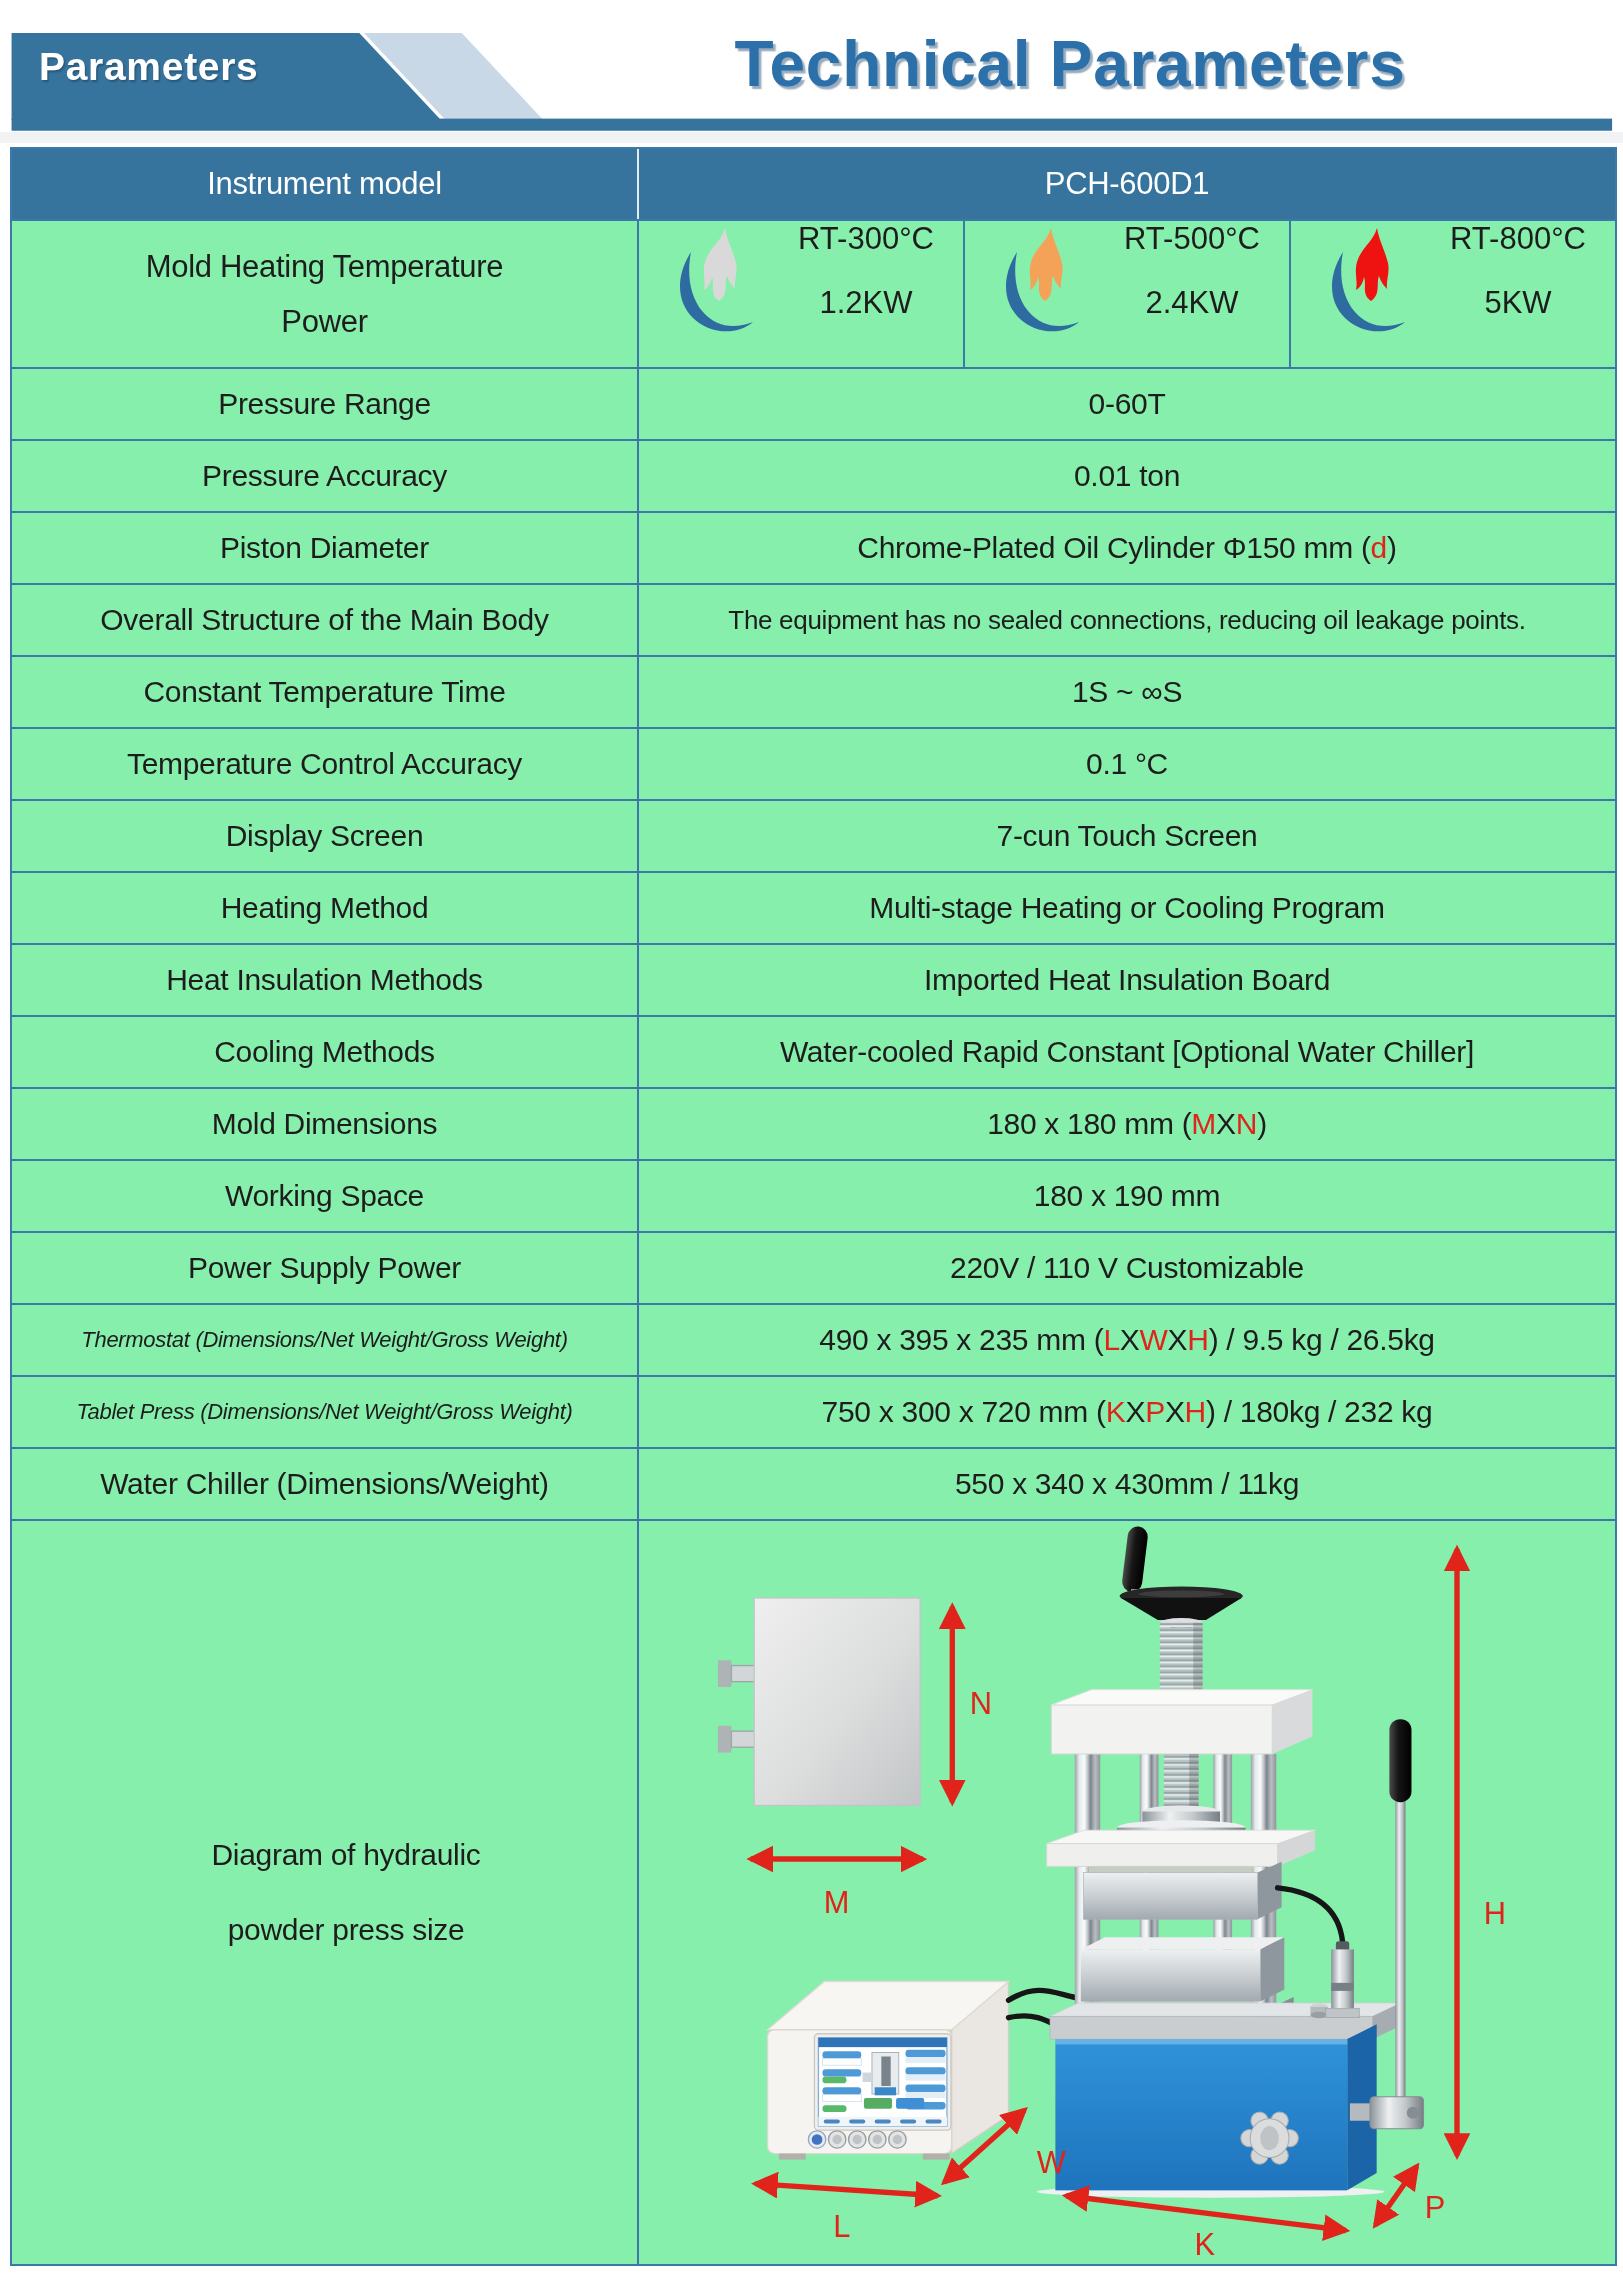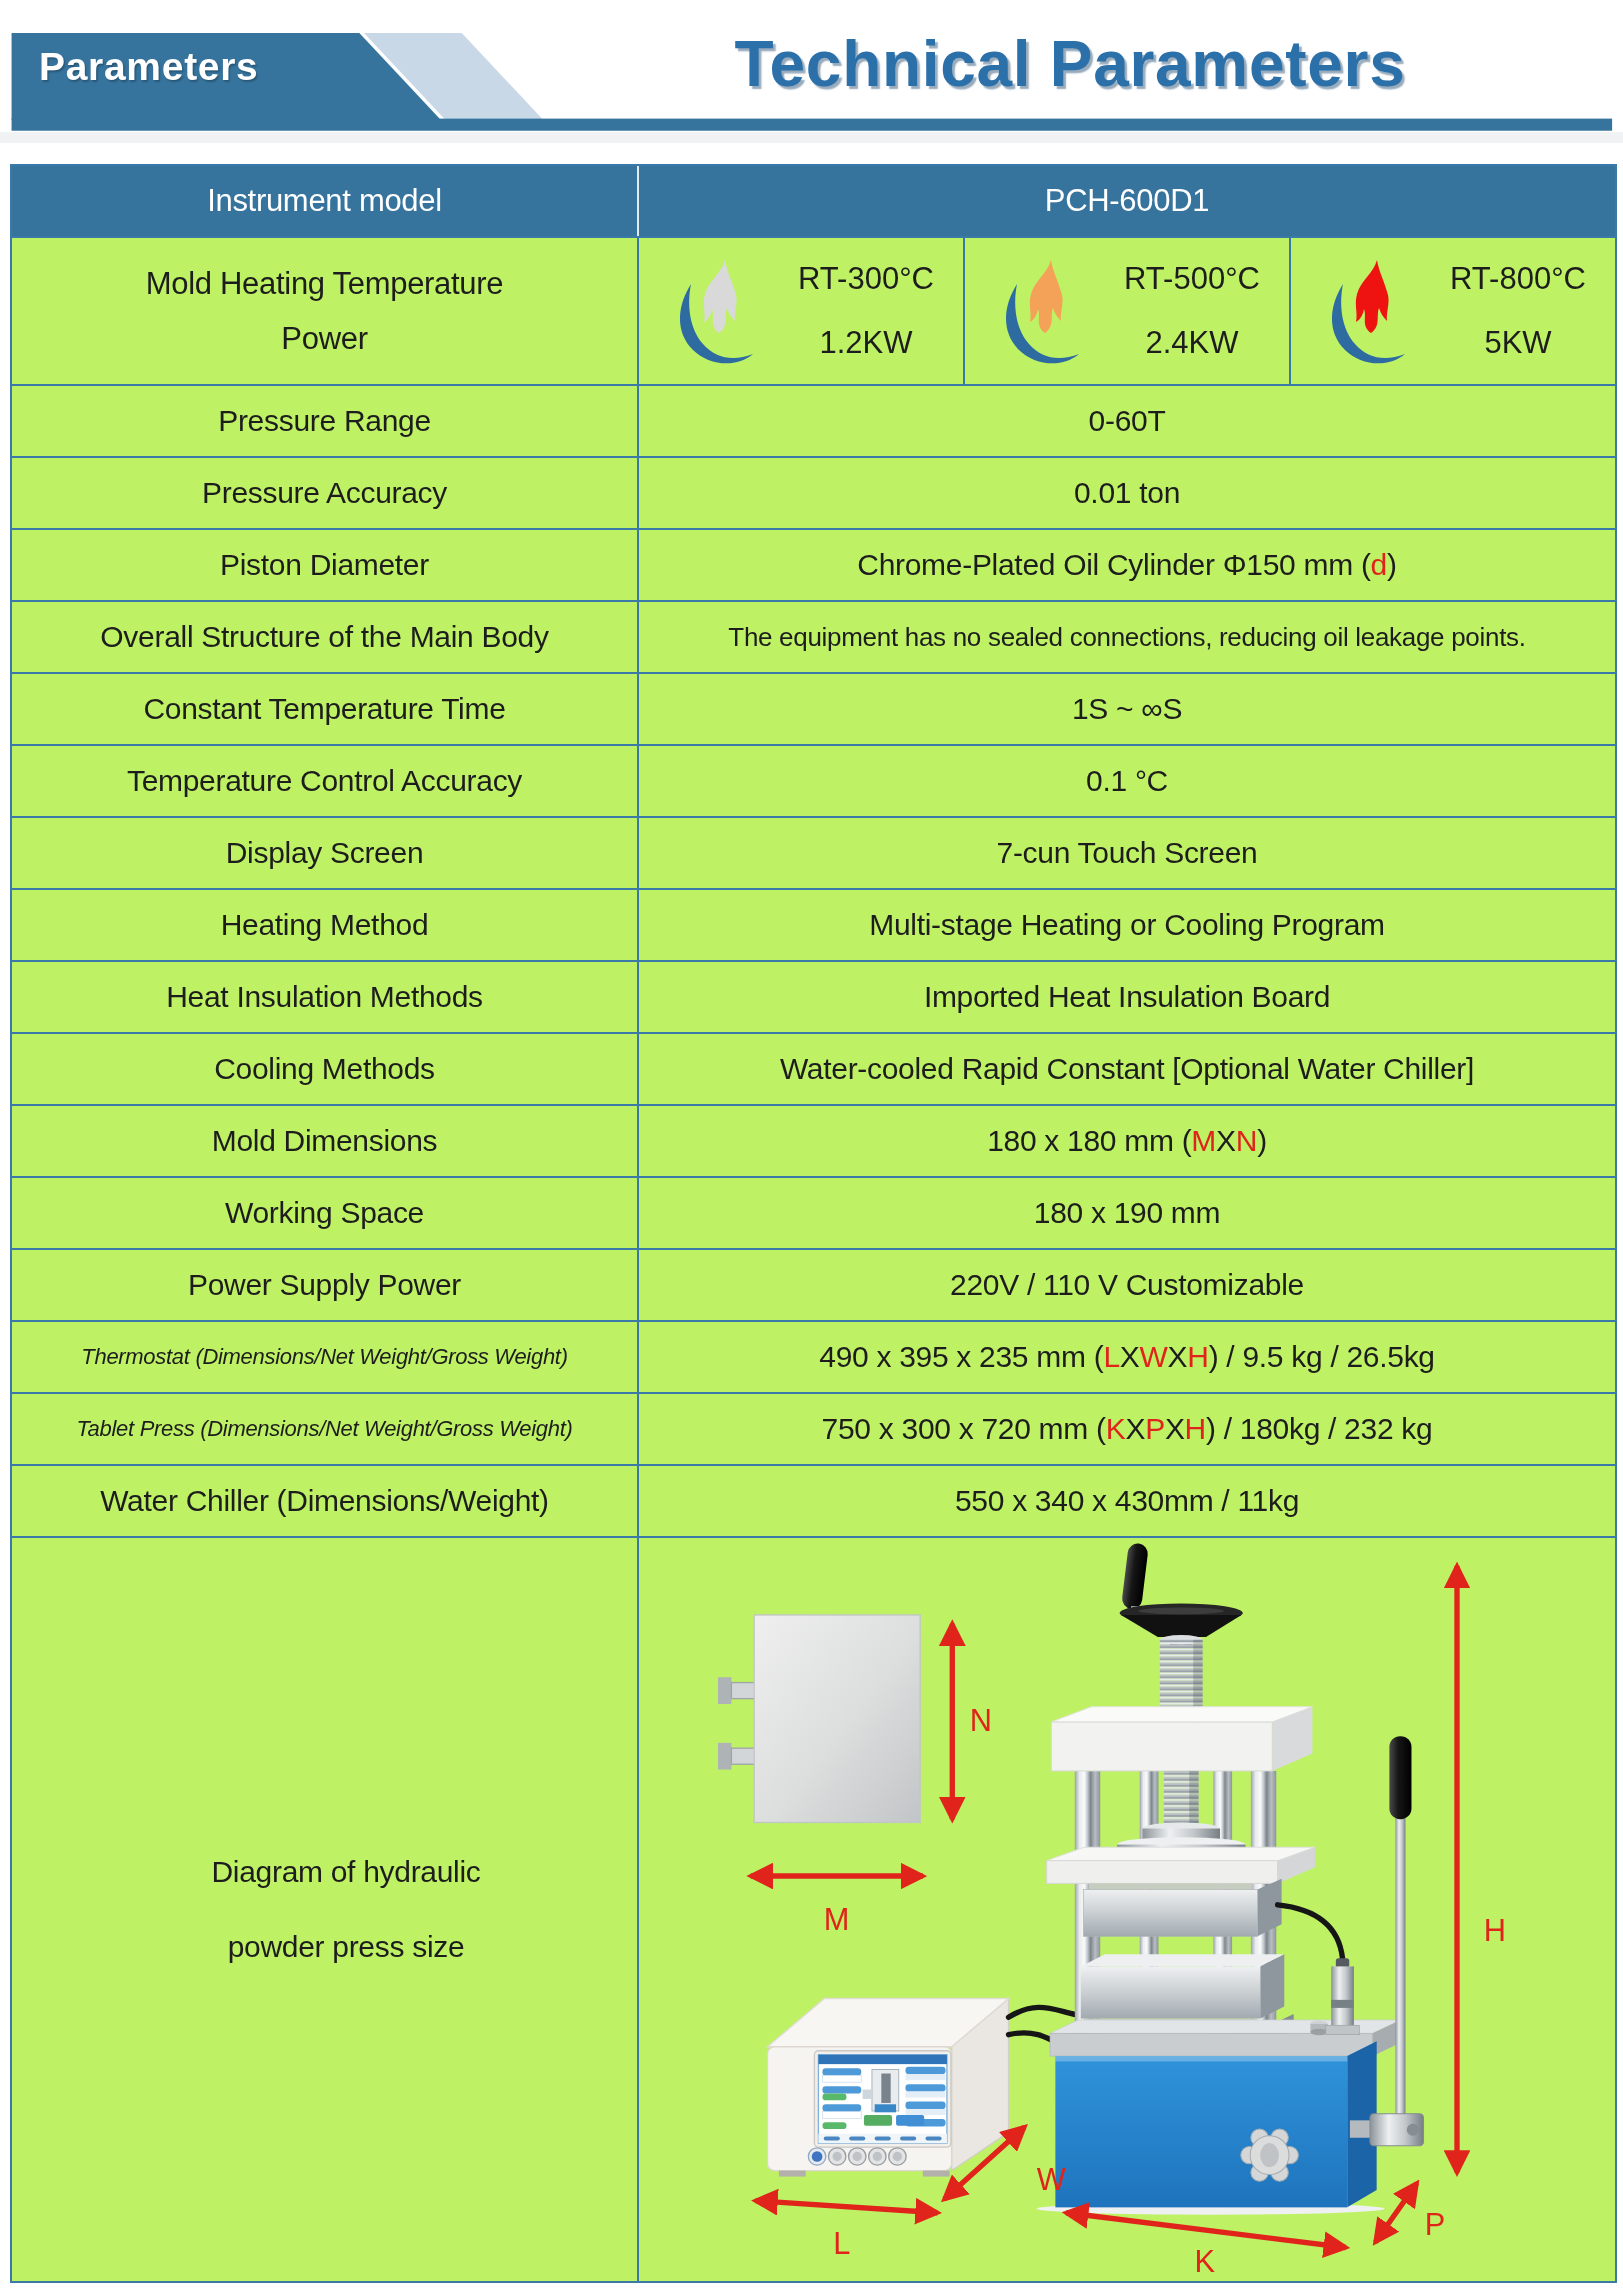--- a/index.html
+++ b/index.html
@@ -6,30 +6,30 @@
     font-family:"Liberation Sans", sans-serif;color:#1d1d1d;-webkit-font-smoothing:antialiased;}
   .page{position:relative;width:1623px;height:2295px;background:#fff;}
   
   .banner-svg{position:absolute;left:0;top:0;}
   .banner-label{position:absolute;left:39px;top:45px;width:311px;font-size:39px;font-weight:bold;
     color:#fff;letter-spacing:0.7px;text-shadow:1.4px 2px 2px rgba(0,0,0,.25);}
   .page-title{position:absolute;left:729px;top:27px;width:682px;text-align:center;font-size:64px;
     font-weight:bold;color:#2c70aa;letter-spacing:0.7px;text-shadow:2.7px 3.4px 1.4px rgba(26,68,107,.45);}
   .under-band{position:absolute;left:0;top:132px;width:1623px;height:10.8px;background:#f0f2f4;}
   
-  .ptable{position:absolute;left:10px;top:164px;width:1603px;border:2.7px solid #3b79a9;background:#bef264;
+  .ptable{position:absolute;left:10px;top:147px;width:1603px;border:2.7px solid #3b79a9;background:#86efac;
     box-sizing:content-box;}
   .cell{display:flex;align-items:center;justify-content:center;text-align:center;letter-spacing:-0.3px;}
   .lcol{width:627px;flex:none;border-right:2px solid #3b79a9;box-sizing:border-box;}
   .vcol{flex:1;}
   .thead{display:flex;height:70px;background:#36749e;color:#fff;font-size:31px;}
   .thead .lcol{border-right:2px solid rgba(255,255,255,.85);}
   .heatrow{display:flex;height:146px;border-top:2.7px solid #3b79a9;font-size:31px;}
   .heatrow .lcol{flex-direction:column;gap:19px;}
-  .heatcell{flex:1;display:flex;align-items:center;box-sizing:border-box;}
+  .heatcell{flex:1;display:flex;align-items:flex-start;box-sizing:border-box;}
   .heatcell + .heatcell{border-left:2px solid #3b79a9;}
   .flame-svg{width:100px;height:116px;margin-left:30px;flex:none;}
   .heattext{flex:1;display:flex;flex-direction:column;align-items:center;justify-content:center;gap:28px;}
   .prow{display:flex;height:70px;border-top:2.7px solid #3b79a9;font-size:30px;}
   .small{font-size:22px;font-style:italic;}
   .vsmall{font-size:26px;}
   .red{color:#e0241b;}
   .diagrow{display:flex;height:743px;border-top:2.7px solid #3b79a9;}
   .diagrow .lcol{flex-direction:column;gap:41px;font-size:30px;padding-left:43px;}
   .diagcell{flex:1;position:relative;overflow:hidden;}

